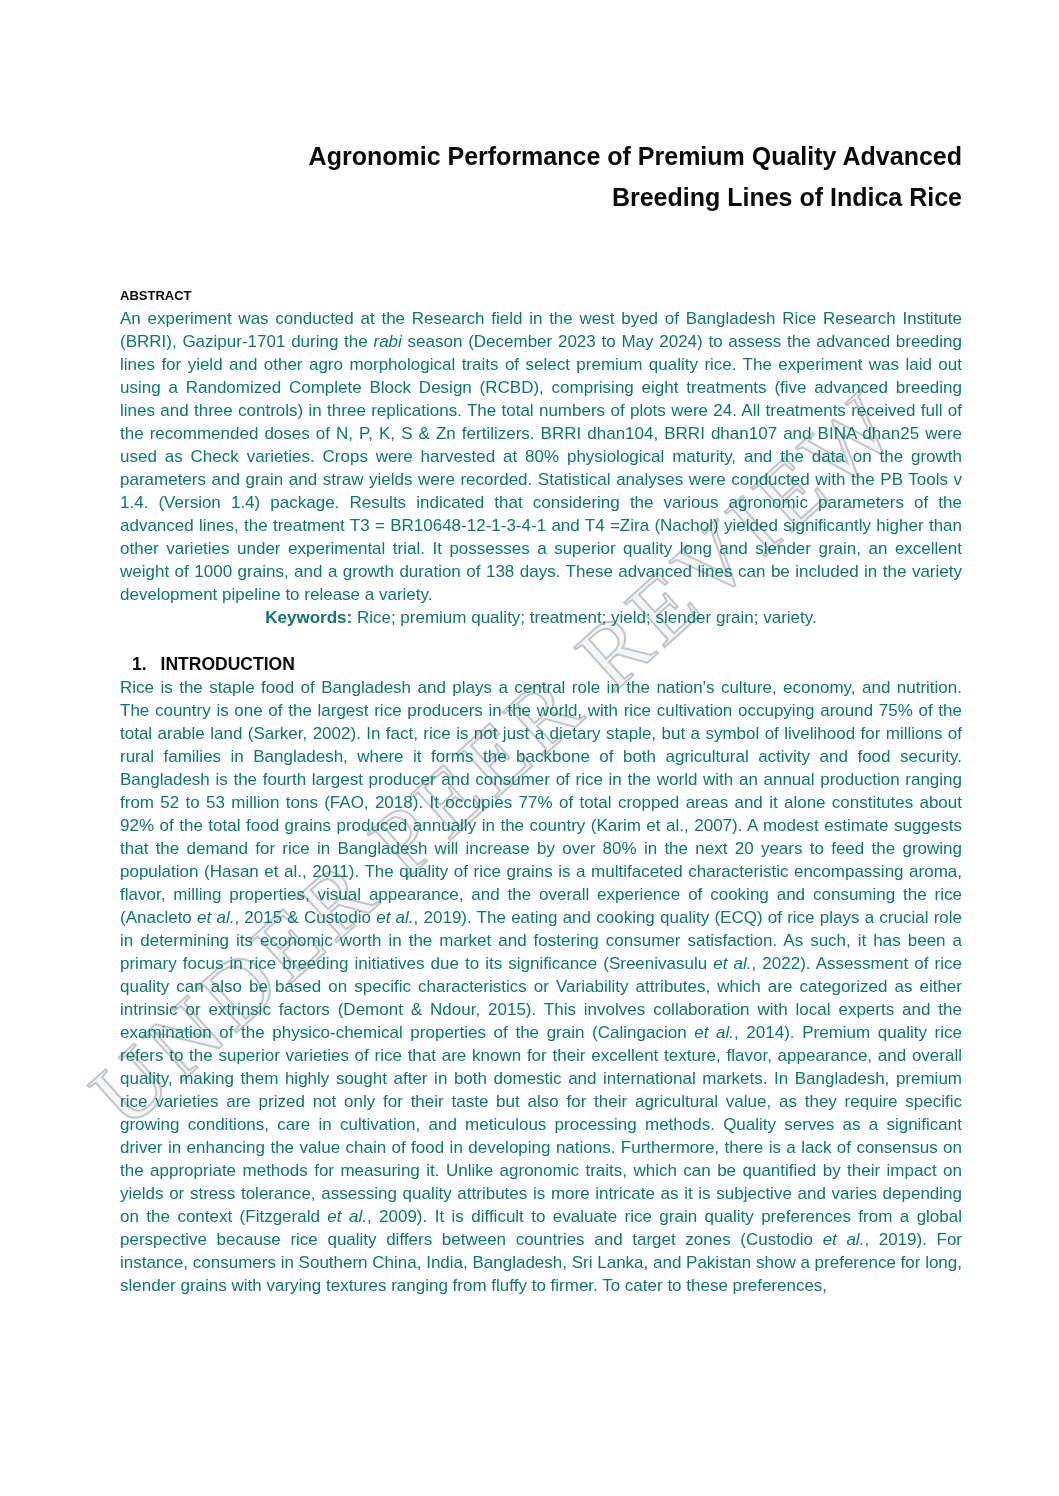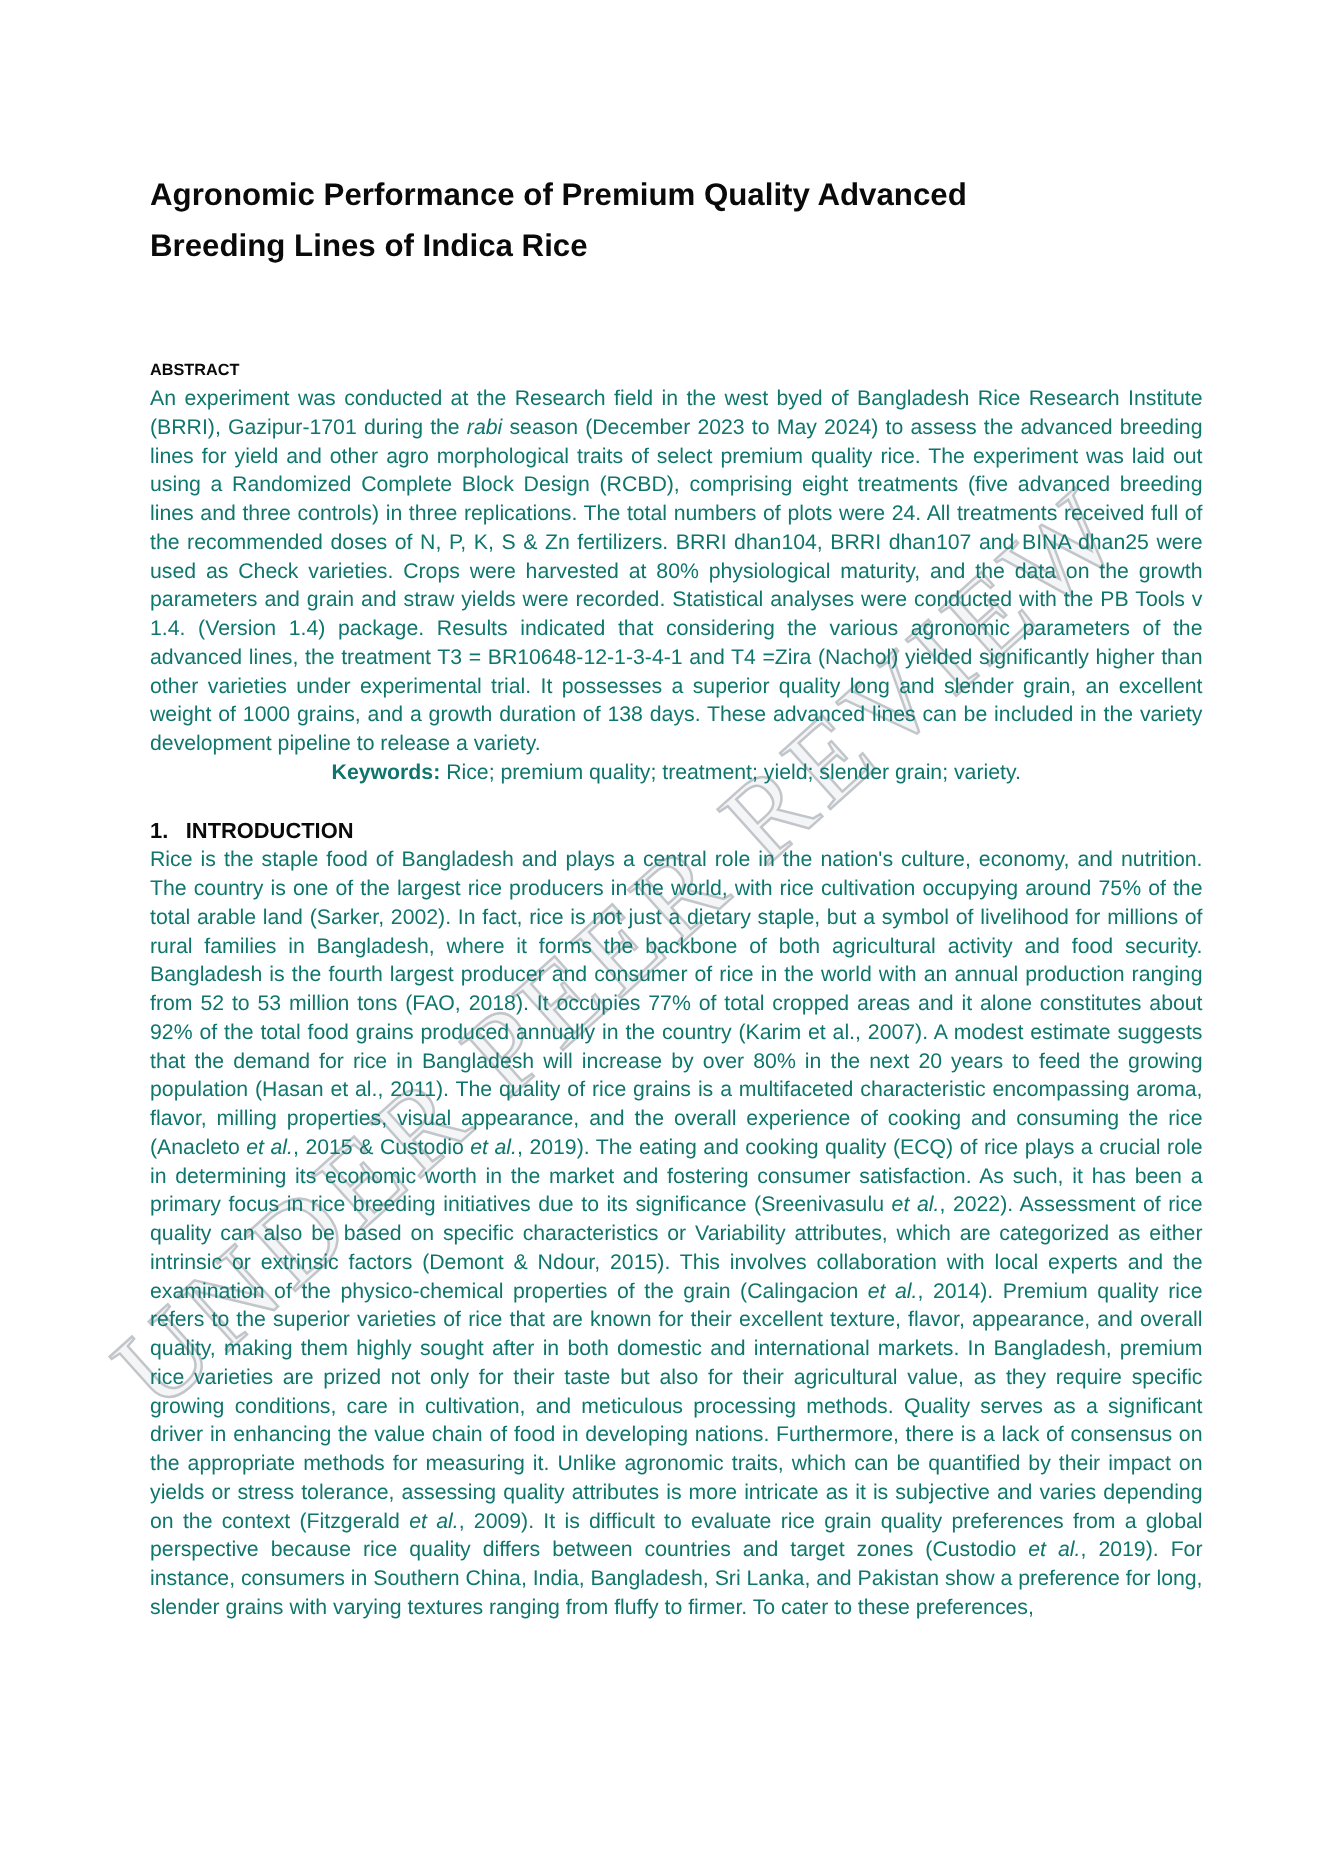--- a/index.html
+++ b/index.html
@@ -35,21 +35,21 @@
     left: 120px;
     top: 0;
     width: 842px;
     z-index: 1;
   }
   .title {
     margin: 136px 0 0 0;
     font-size: 25px;
     line-height: 41px;
     font-weight: bold;
-    text-align: left;
+    text-align: right;
     color: #0a0a0a;
   }
   .title-line { display: block; }
   .abstract-heading {
     margin: 66px 0 0 0;
     font-size: 13px;
     line-height: 23px;
     font-weight: bold;
     color: #0a0a0a;
   }
@@ -57,21 +57,21 @@
     margin: 0;
     font-size: 17px;
     line-height: 23px;
     text-align: justify;
     color: #0f766e;
   }
   .keywords {
     text-align: center;
   }
   .section-heading {
-    margin: 24px 0 0 0;
+    margin: 24px 0 0 12px;
     font-size: 17.5px;
     line-height: 23px;
     font-weight: bold;
     color: #0a0a0a;
   }
   .section-number { margin-right: 14px; }
 </style>
 </head>
 <body>
 

